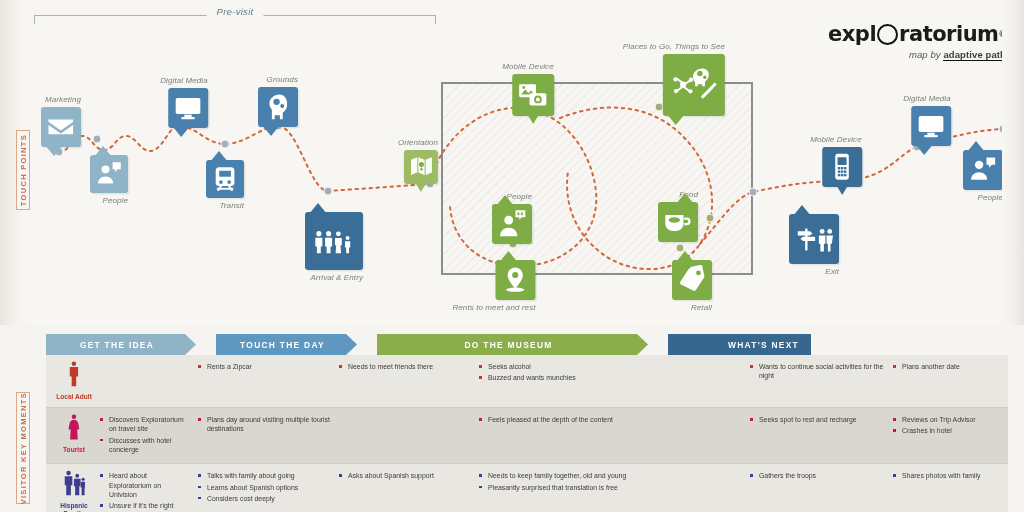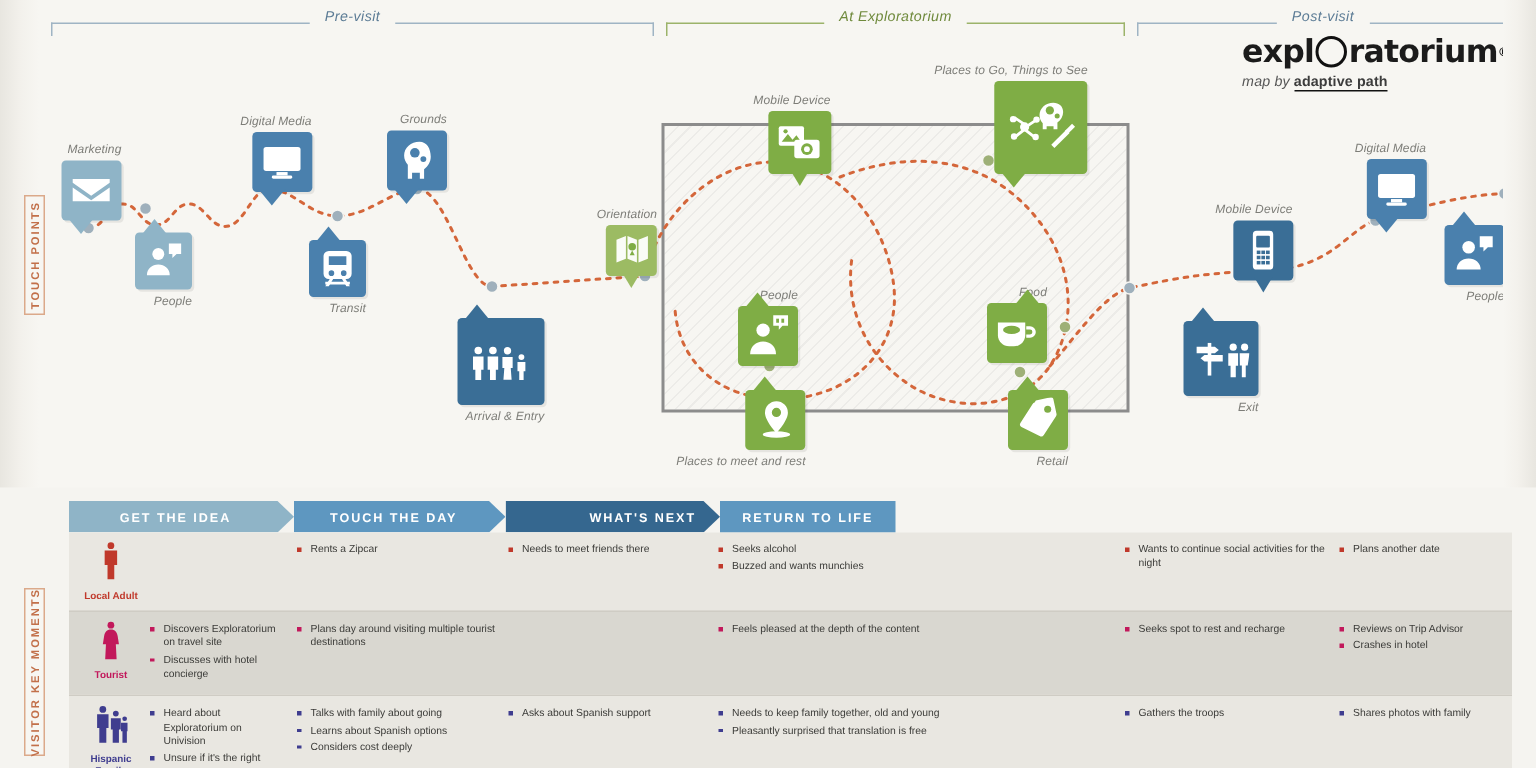--- a/index.html
+++ b/index.html
@@ -86,21 +86,21 @@
             border-right:9px solid transparent; border-bottom:11px solid var(--c); }
   .tail.bc{ left:50%; margin-left:-6px; bottom:-8px;
             border-left:6px solid transparent; border-right:6px solid transparent;
             border-top:10px solid var(--c); }
   .tail.tr{ right:4px; top:-9px; border-left:9px solid transparent;
             border-right:9px solid transparent; border-bottom:11px solid var(--c); }
   .glyph{ width:74%; height:74%; display:block; }
   .glyph svg{ width:100%; height:100%; fill:#fff; }
 
   
-  .logo{ position:absolute; right:18px; top:24px; }
+  .logo{ position:absolute; right:18px; top:24px; text-align:right; }
   .logo .word{
     font-family:"DejaVu Sans", sans-serif; font-weight:bold;
     font-size:21px; color:#1b1b1b; letter-spacing:-0.5px;
     display:flex; align-items:center; justify-content:flex-end; line-height:1;
   }
   .logo .ring{
     display:inline-block; width:21px; height:21px; border:2.4px solid #111;
     border-radius:50%; margin:0 1px;
   }
   .logo .reg{ font-size:8px; vertical-align:super; }
@@ -117,21 +117,21 @@
     display:flex; align-items:center; justify-content:center;
   }
   .rail span{
     writing-mode:vertical-rl; transform:rotate(180deg);
     font-size:7.5px; font-weight:bold; letter-spacing:1.3px; color:#c2704a;
     white-space:nowrap;
   }
 
   
   .tablewrap{ position:absolute; left:46px; top:334px; width:962px; }
-  .hdr{ display:flex; height:21px; }
+  .hdr{ display:flex; height:21px;gap:20px; }
   .hdr .cell{
     position:relative; height:21px;
     display:flex; align-items:center; justify-content:center;
     color:#fff; font-weight:bold; font-size:8.4px; letter-spacing:1.3px;
     clip-path: polygon(0 0, calc(100% - 11px) 0, 100% 50%, calc(100% - 11px) 100%, 0 100%);
     padding-right:8px;
   }
   .hdr .cell:first-child{
     clip-path: polygon(0 0, calc(100% - 11px) 0, 100% 50%, calc(100% - 11px) 100%, 0 100%);
   }
@@ -187,32 +187,20 @@
                  C790,184 806,182 848,180 C888,178 900,152 917,147
                  C952,136 978,130 1003,129"></path>
       </g>
     </svg>
 
     <div class="phase" style="left:34px;width:402px;">
       <div class="bar"></div>
         <div class="cap-l"></div>
         <div class="cap-r"></div>
       <div class="plabel">Pre-visit</div>
-    </div>
-    <div class="phase green" style="left:444px;width:306px;">
-      <div class="bar"></div>
-        <div class="cap-l"></div>
-        <div class="cap-r"></div>
-      <div class="plabel">At Exploratorium</div>
-    </div>
-    <div class="phase" style="left:758px;width:248px;">
-      <div class="bar"></div>
-        <div class="cap-l"></div>
-        <div class="cap-r"></div>
-      <div class="plabel">Post-visit</div>
     </div>
 
     <div class="logo">
       <div class="word">
         <span>expl</span>
         <span class="ring"></span>
         <span>ratorium</span>
         <span class="reg">®</span>
       </div>
       <div class="byline">
@@ -388,21 +376,21 @@
           </div>
         </div>
         <div class="chip" style="left: 494px; top: 260px;">
           <div class="box" style="width: 40px; height: 40px; background: rgb(127, 173, 69); --c: #7fad45;">
             <div class="tail tl" style="--c: #7fad45;"></div>
             <span class="glyph"><svg viewBox="0 0 24 24">
                 <path d="M12 2a6.2 6.2 0 00-6.2 6.2c0 4.4 6.2 11 6.2 11s6.2-6.6 6.2-11A6.2 6.2 0 0012 2zm0 8.6a2.5 2.5 0 110-5 2.5 2.5 0 010 5z"></path>
                 <ellipse cx="12" cy="20" rx="7.4" ry="1.7"></ellipse>
               </svg></span>
           </div>
-          <div class="cap below">Places to meet and rest</div>
+          <div class="cap below">Rents to meet and rest</div>
         </div>
         <div class="chip" style="left: 692px; top: 260px;">
           <div class="box" style="width: 40px; height: 40px; background: rgb(127, 173, 69); --c: #7fad45;">
             <div class="tail tl" style="--c: #7fad45;"></div>
             <span class="glyph"><svg viewBox="0 0 24 24">
                 <path d="M13.2 1.6h8.2a1.2 1.2 0 011.2 1.2v8.2a1.6 1.6 0 01-.5 1.2l-8.6 8.6a1.6 1.6 0 01-2.3 0L2.6 14a1.6 1.6 0 010-2.3l8.5-8.6a1.6 1.6 0 011.2-.5z" transform="rotate(-12 12 12)"></path>
                 <circle cx="17.4" cy="6.4" r="1.9" fill="#7fad45"></circle>
               </svg></span>
           </div>
           <div class="cap below">Retail</div>
@@ -473,22 +461,22 @@
   </div>
 
   <div class="rail" style="left:16px; top:392px; width:14px; height:112px;">
     <span>VISITOR KEY MOMENTS</span>
   </div>
 
   <div class="tablewrap">
     <div class="hdr" id="thead">
         <div class="cell" style="background: rgb(143, 180, 199); flex: 0 0 150px;">GET THE IDEA</div>
         <div class="cell" style="background: rgb(94, 151, 192); flex: 0 0 141px;">TOUCH THE DAY</div>
+        <div class="cell" style="background: rgb(139, 174, 74); flex: 0 0 271px;">DO THE MUSEUM</div>
         <div class="cell" style="background: rgb(53, 103, 143); flex: 0 0 143px; padding-left: 48px;">WHAT'S NEXT</div>
-        <div class="cell" style="background: rgb(94, 151, 192); flex: 0 0 117px;">RETURN TO LIFE</div>
       </div>
     <div class="rows" id="tbody">
         <div class="row plain" style="min-height: 52px;">
           <div class="persona">
             <span class="fig"><svg viewBox="0 0 16 30" style="height: 26px; width: auto; fill: rgb(192, 57, 43);">
                 <circle cx="8" cy="3.2" r="2.6"></circle>
                 <path d="M3.2 7h9.6v11H10.6v11H5.4V18H3.2z"></path>
               </svg></span>
             <div class="pname" style="color: rgb(192, 57, 43);">Local Adult</div>
           </div>

